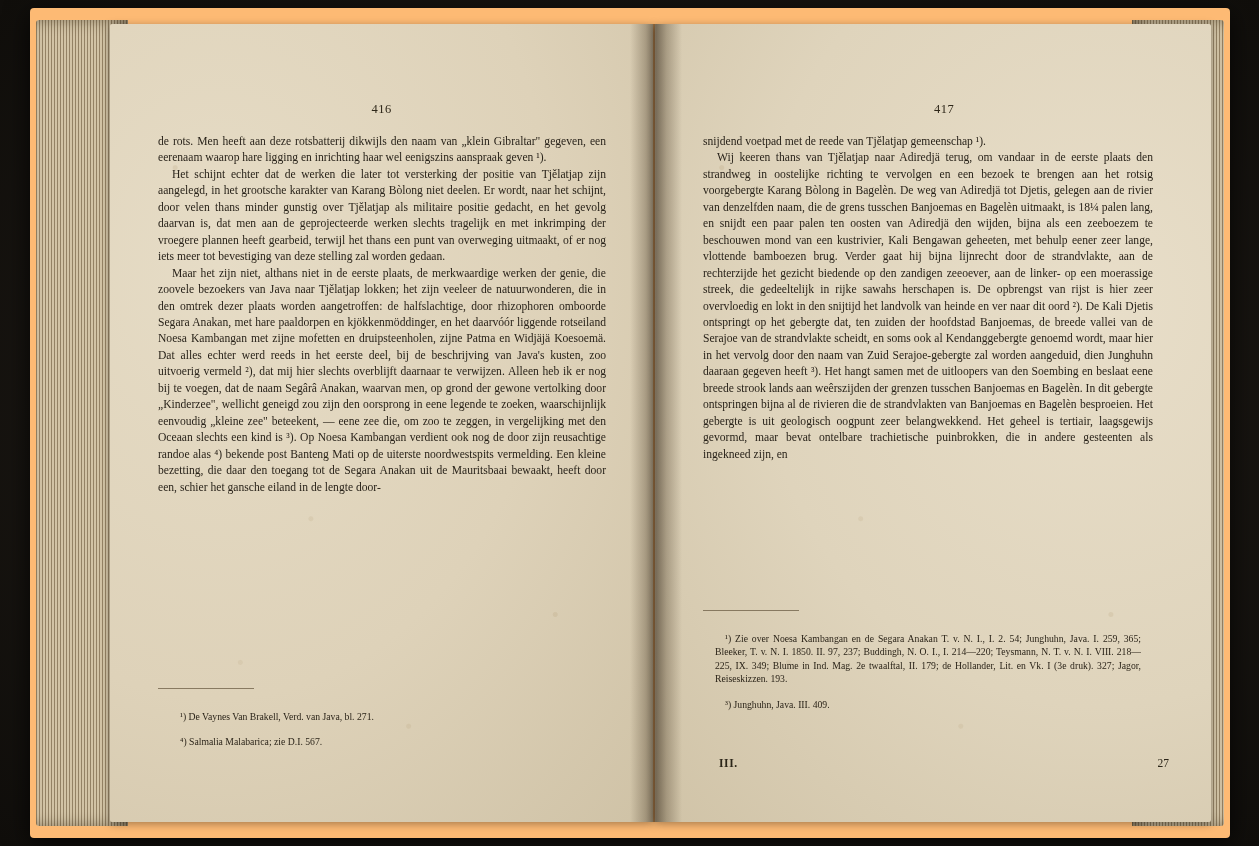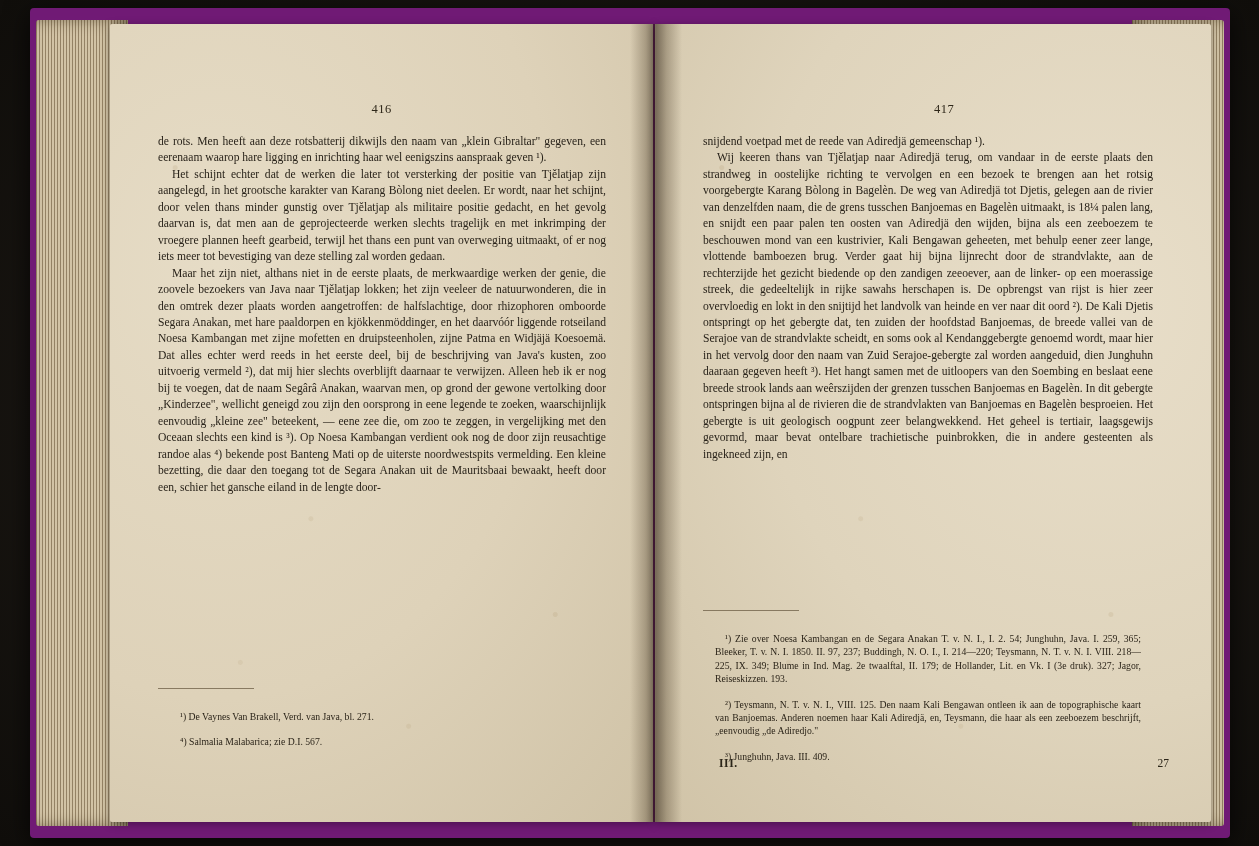--- a/index.html
+++ b/index.html
@@ -29,21 +29,21 @@
       radial-gradient(ellipse at 50% 50%, #2a251e 0%, #181511 60%, #100e0b 100%);
   }
 
   
   .book {
     position: absolute;
     left: 30px;
     top: 8px;
     width: 1200px;
     height: 830px;
-    background: #701a75;
+    background: #fdba74;
     border-radius: 4px;
     box-shadow: 0 6px 26px rgba(0,0,0,0.75);
   }
 
   
   .edge {
     position: absolute;
     top: 12px;
     bottom: 12px;
     width: 92px;
@@ -212,29 +212,28 @@
         <p>⁴) Salmalia Malabarica; zie D.I. 567.</p>
       </div>
     </div>
 
     <div class="leaf right">
       <div class="foxing"></div>
 
       <div class="page-number" style="top:78px;">417</div>
 
       <div class="col" style="left:48px; top:110px; width:450px;">
-        <p class="noindent">snijdend voetpad met de reede van Adiredjä gemeenschap ¹).</p>
+        <p class="noindent">snijdend voetpad met de reede van Tjělatjap gemeenschap ¹).</p>
         <p>Wij keeren thans van Tjělatjap naar Adiredjä terug, om vandaar in de eerste plaats den strandweg in oostelijke richting te vervolgen en een bezoek te brengen aan het rotsig voorgebergte Karang Bòlong in Bagelèn. De weg van Adiredjä tot Djetis, gelegen aan de rivier van denzelfden naam, die de grens tusschen Banjoemas en Bagelèn uitmaakt, is 18¼ palen lang, en snijdt een paar palen ten oosten van Adiredjä den wijden, bijna als een zeeboezem te beschouwen mond van een kustrivier, Kali Bengawan geheeten, met behulp eener zeer lange, vlottende bamboezen brug. Verder gaat hij bijna lijnrecht door de strandvlakte, aan de rechterzijde het gezicht biedende op den zandigen zeeoever, aan de linker- op een moerassige streek, die gedeeltelijk in rijke sawahs herschapen is. De opbrengst van rijst is hier zeer overvloedig en lokt in den snijtijd het landvolk van heinde en ver naar dit oord ²). De Kali Djetis ontspringt op het gebergte dat, ten zuiden der hoofdstad Banjoemas, de breede vallei van de Serajoe van de strandvlakte scheidt, en soms ook al Kendanggebergte genoemd wordt, maar hier in het vervolg door den naam van Zuid Serajoe-gebergte zal worden aangeduid, dien Junghuhn daaraan gegeven heeft ³). Het hangt samen met de uitloopers van den Soembing en beslaat eene breede strook lands aan weêrszijden der grenzen tusschen Banjoemas en Bagelèn. In dit gebergte ontspringen bijna al de rivieren die de strandvlakten van Banjoemas en Bagelèn besproeien. Het gebergte is uit geologisch oogpunt zeer belangwekkend. Het geheel is tertiair, laagsgewijs gevormd, maar bevat ontelbare trachietische puinbrokken, die in andere gesteenten als ingekneed zijn, en</p>
       </div>
 
       <div class="rule" style="left:48px; top:586px; width:96px;"></div>
 
       <div class="footnotes" style="left:48px; top:596px; width:450px;">
         <p>¹) Zie over Noesa Kambangan en de Segara Anakan T. v. N. I., I. 2. 54; Junghuhn, Java. I. 259, 365; Bleeker, T. v. N. I. 1850. II. 97, 237; Buddingh, N. O. I., I. 214—220; Teysmann, N. T. v. N. I. VIII. 218—225, IX. 349; Blume in Ind. Mag. 2e twaalftal, II. 179; de Hollander, Lit. en Vk. I (3e druk). 327; Jagor, Reiseskizzen. 193.</p>
-        <p>²) Teysmann, N. T. v. N. I., VIII. 125. Den naam Kali Bengawan ontleen ik aan de topographische kaart van Banjoemas. Anderen noemen haar Kali Adiredjä, en, Teysmann, die haar als een zeeboezem beschrijft, „eenvoudig „de Adiredjo."</p>
         <p>³) Junghuhn, Java. III. 409.</p>
       </div>
 
       <div class="folio-left vol-label" style="left:48px; top:733px;">III.</div>
       <div class="folio-right" style="right:42px; top:733px;">27</div>
     </div>
 
     <div class="gutter"></div>
   </div>
 </div>

